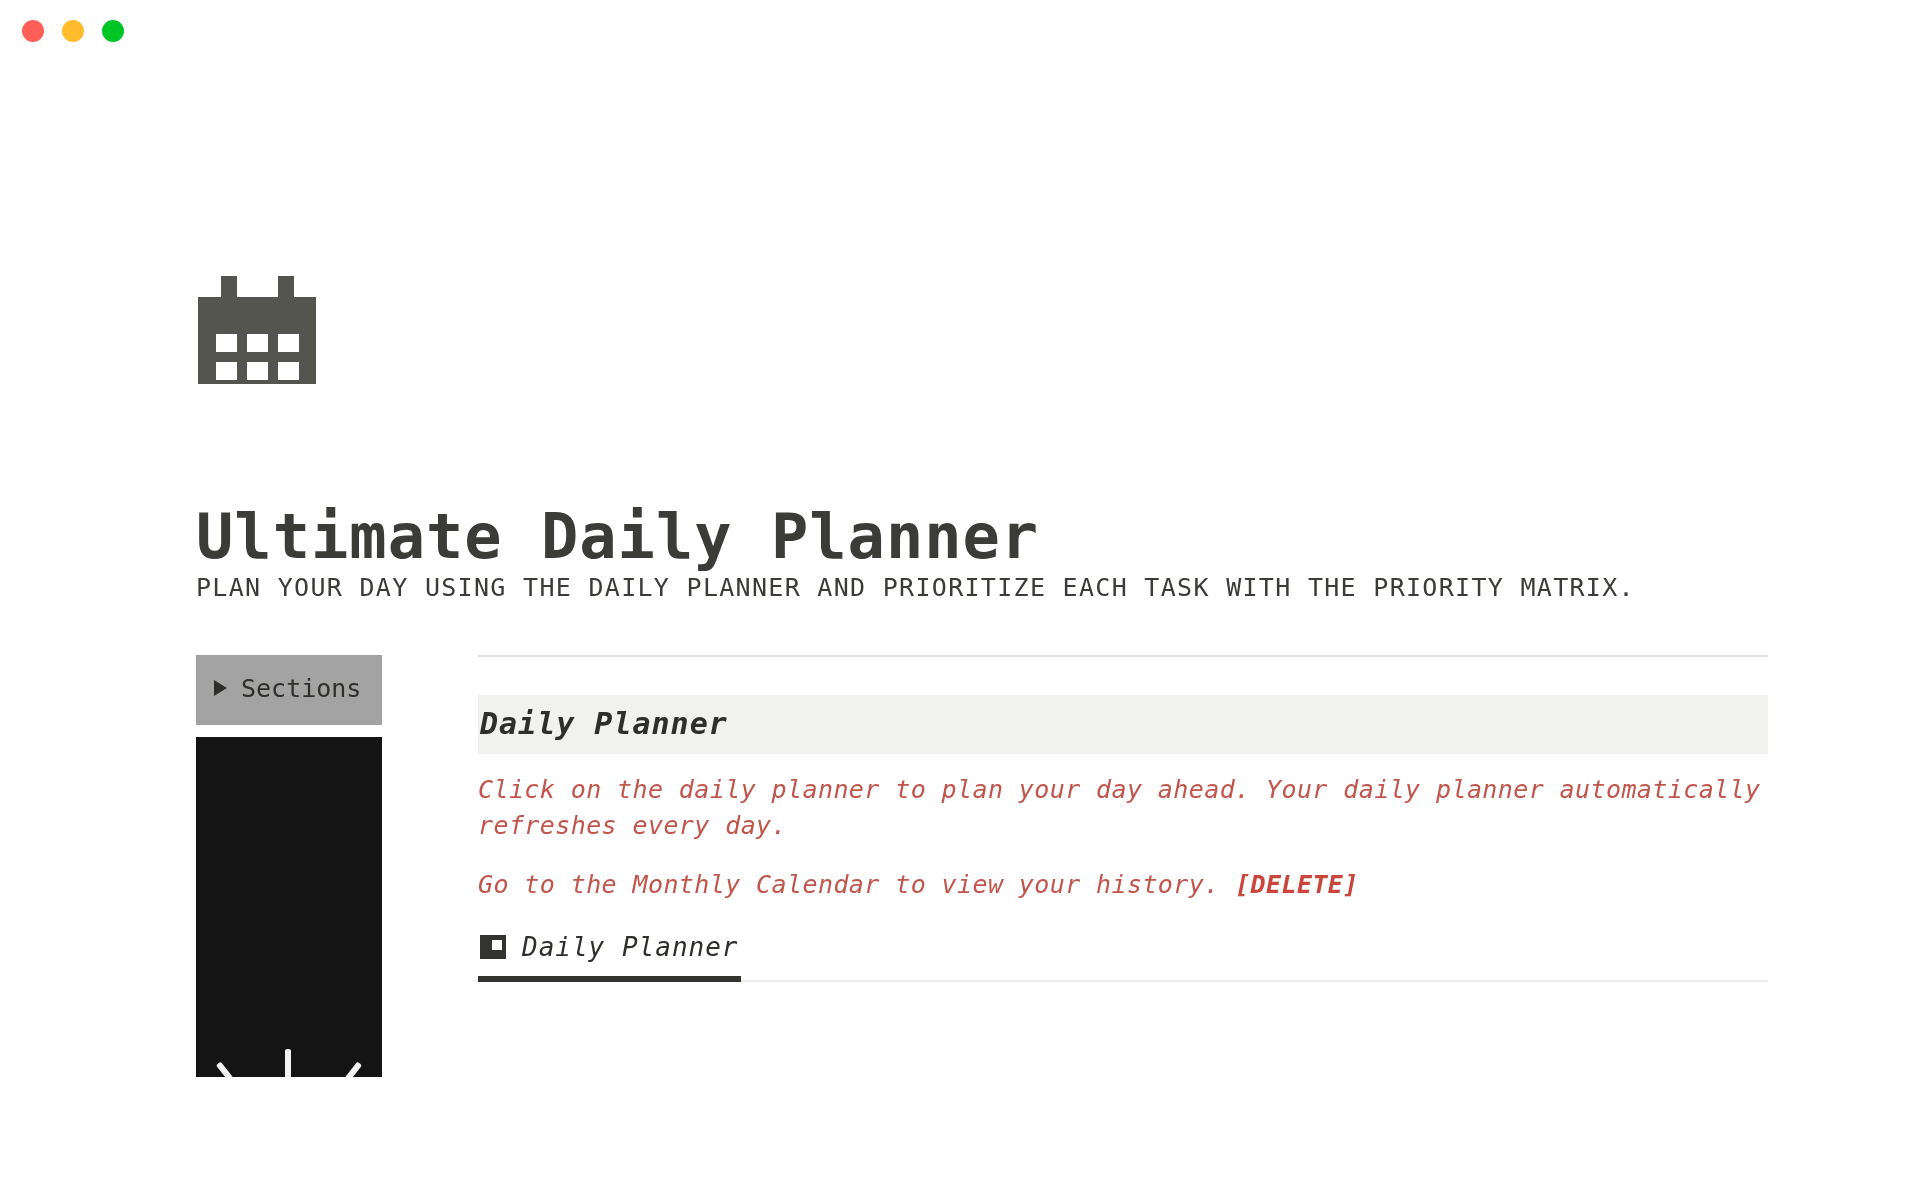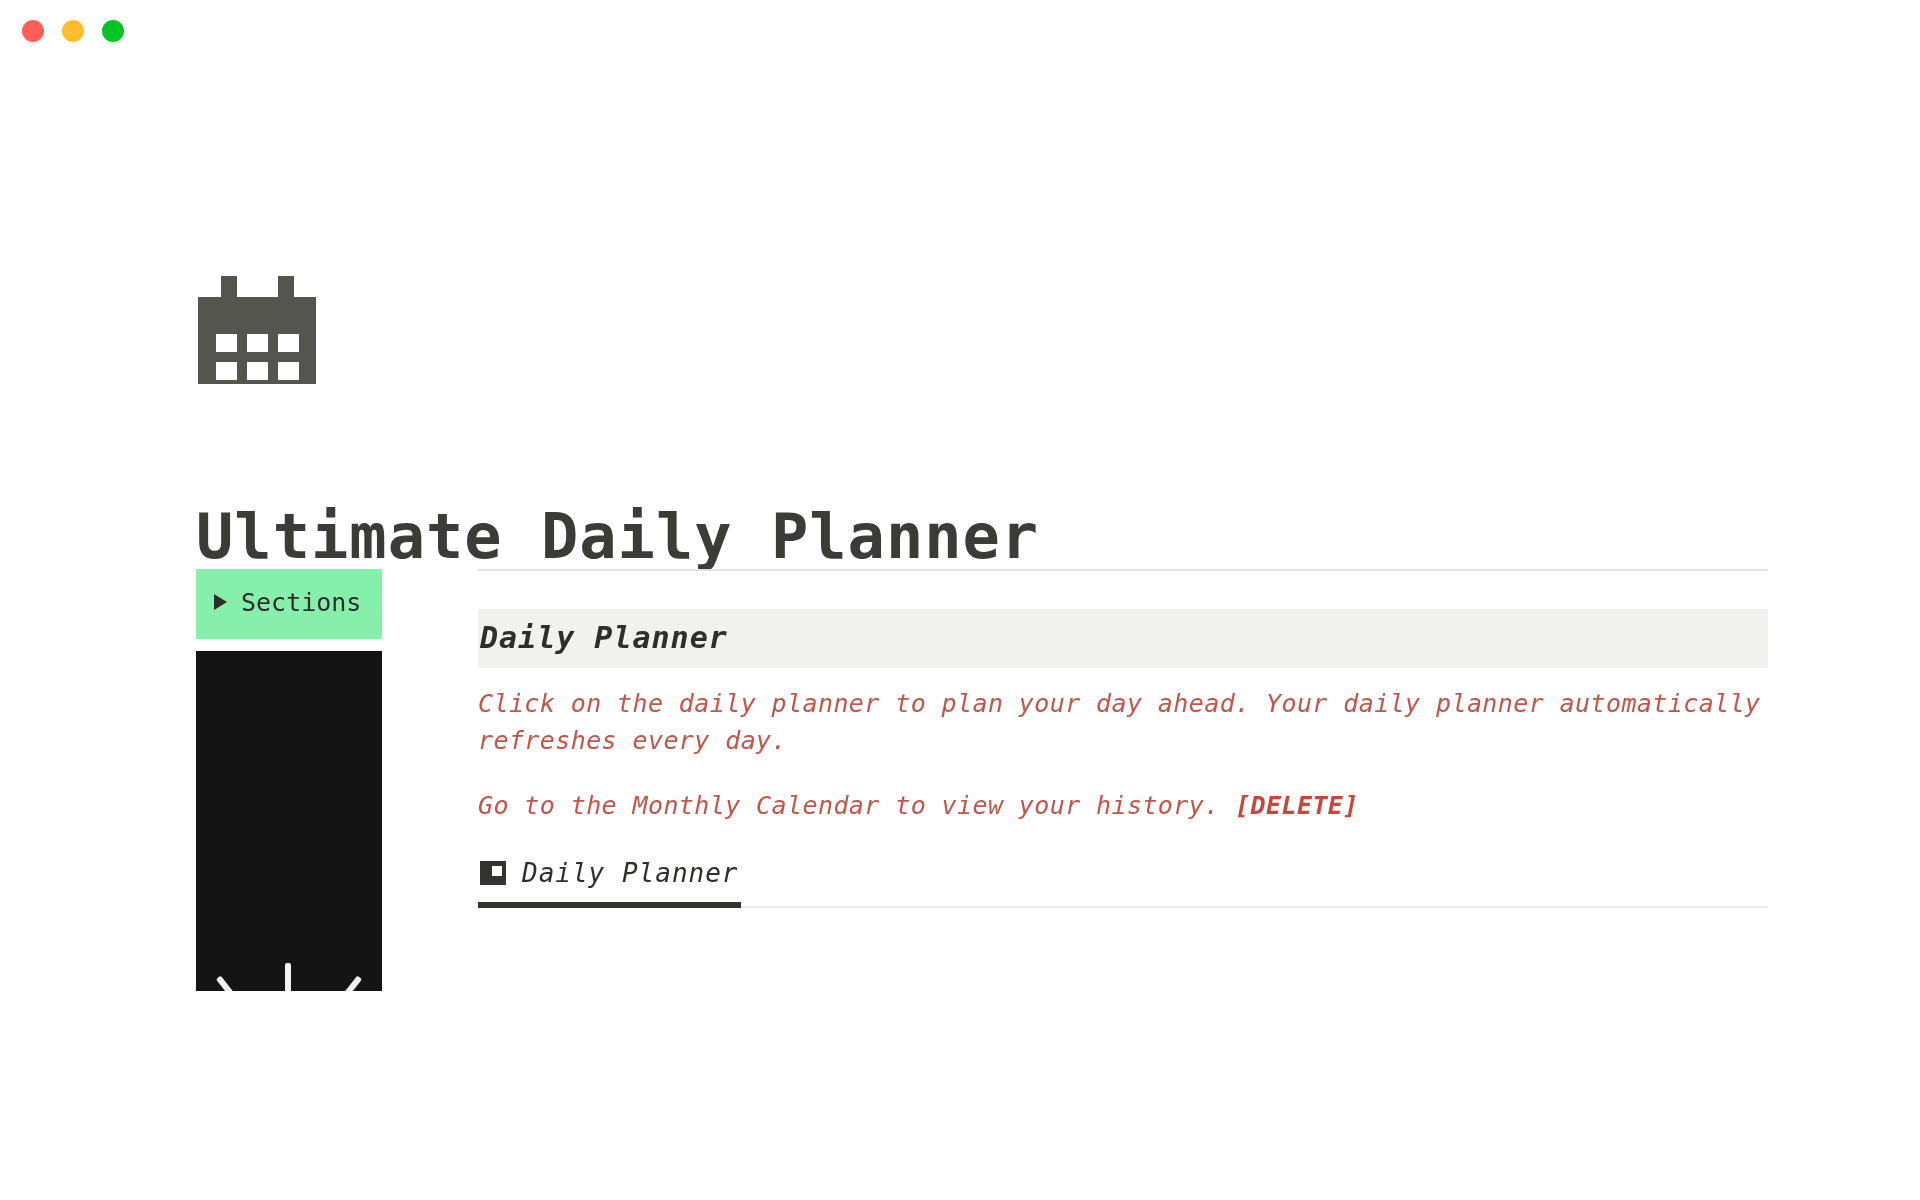--- a/index.html
+++ b/index.html
@@ -80,21 +80,21 @@
     align-items: flex-start;
     gap: 96px;
   }
 
   
   .left-col {
     width: 186px;
     flex: 0 0 186px;
   }
   .sections-toggle {
-    background: #86efac;
+    background: #a3a3a3;
     padding: 16px 14px 18px 18px;
     display: flex;
     gap: 14px;
     align-items: flex-start;
     cursor: pointer;
   }
   .tri {
     flex: 0 0 auto;
     margin-top: 9px;
     width: 0;
@@ -147,21 +147,21 @@
     letter-spacing: 1px;
     color: #2e2e2b;
     padding: 11px 0 13px 2px;
     margin-bottom: 18px;
   }
   .callout {
     font-size: 25px;
     line-height: 1.47;
     color: #c1564c;
     letter-spacing: 0.4px;
-    margin-bottom: 28px;
+    margin-bottom: 22px;
   }
   .callout.last { }
   .delete-tag {
     font-weight: 700;
     color: #c8463c;
   }
 
   
   .tabstrip {
     position: relative;
@@ -224,20 +224,21 @@
       <rect x="51" y="60" width="21" height="18" fill="#ffffff"></rect>
       <rect x="82" y="60" width="21" height="18" fill="#ffffff"></rect>
       <rect x="20" y="88" width="21" height="18" fill="#ffffff"></rect>
       <rect x="51" y="88" width="21" height="18" fill="#ffffff"></rect>
       <rect x="82" y="88" width="21" height="18" fill="#ffffff"></rect>
     </svg>
   </div>
 
   <h1 class="page-title">Ultimate Daily Planner</h1>
 
+  <p class="page-subtitle">PLAN YOUR DAY USING THE DAILY PLANNER AND PRIORITIZE EACH TASK WITH THE PRIORITY MATRIX.</p>
 
   <div class="columns">
 
     <div class="left-col">
 
       <div class="sections-toggle">
         <span class="tri"></span>
         <span class="sections-label">Sections</span>
       </div>
 

